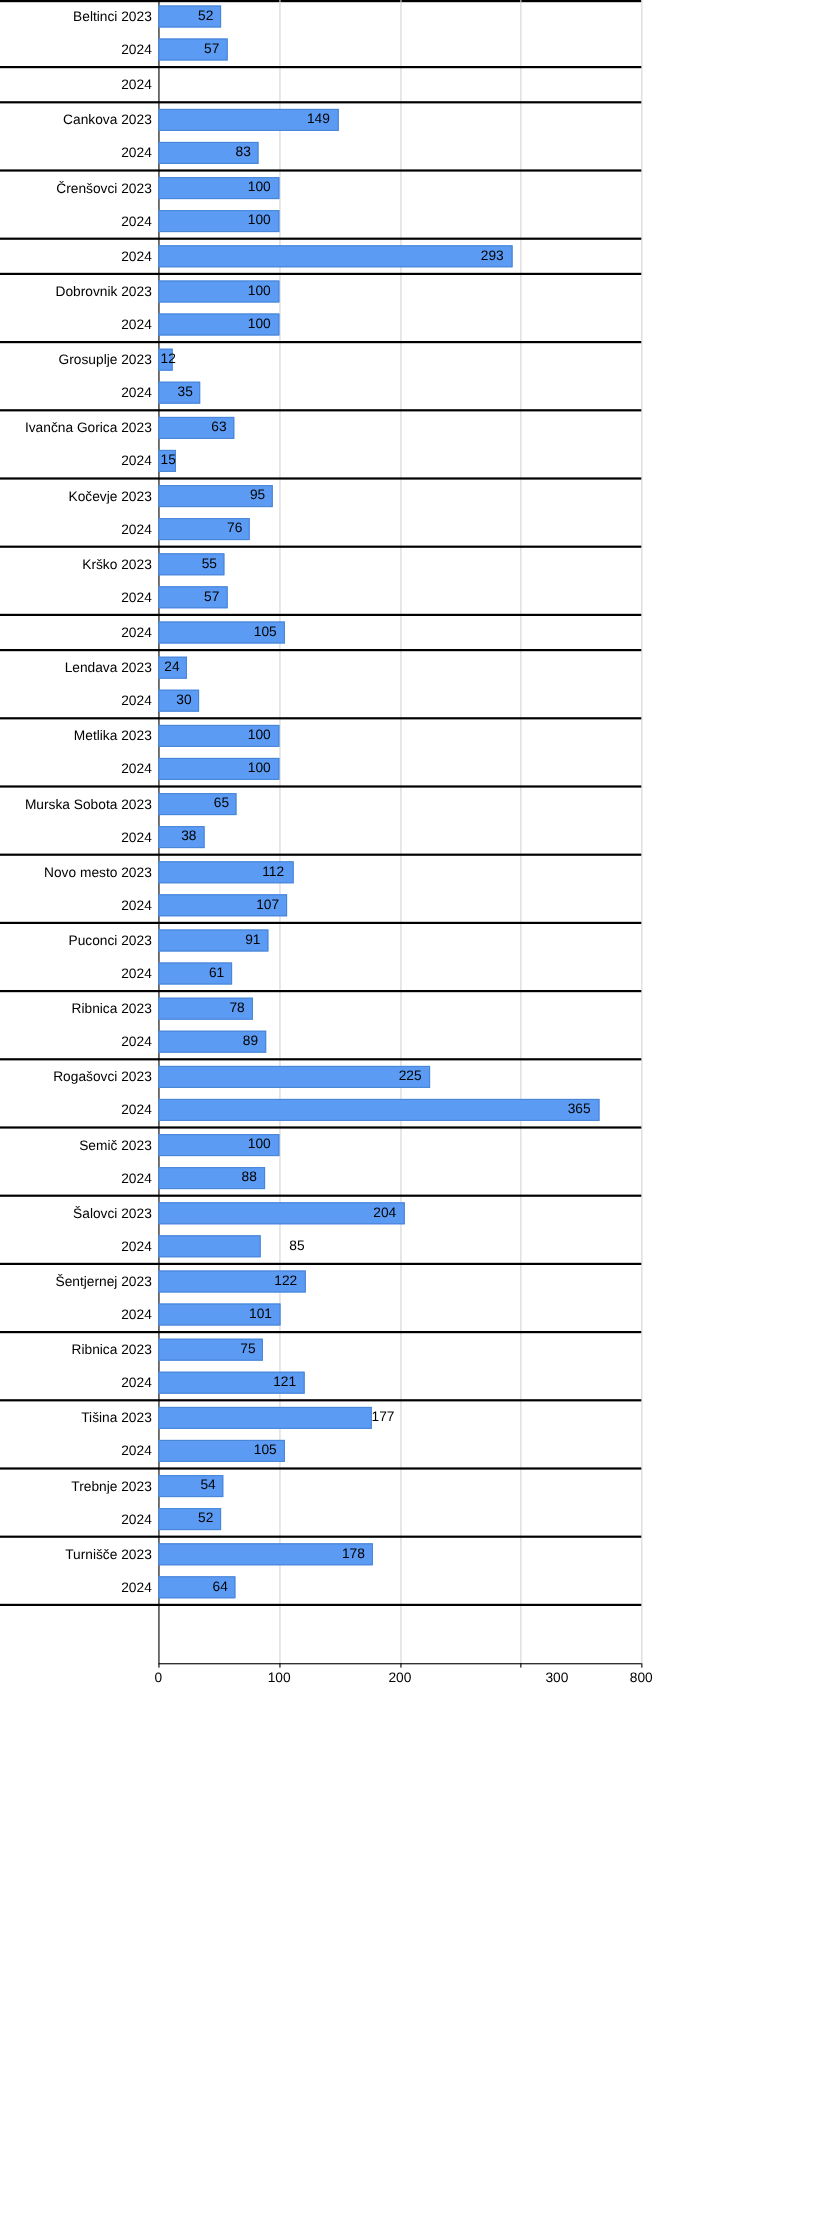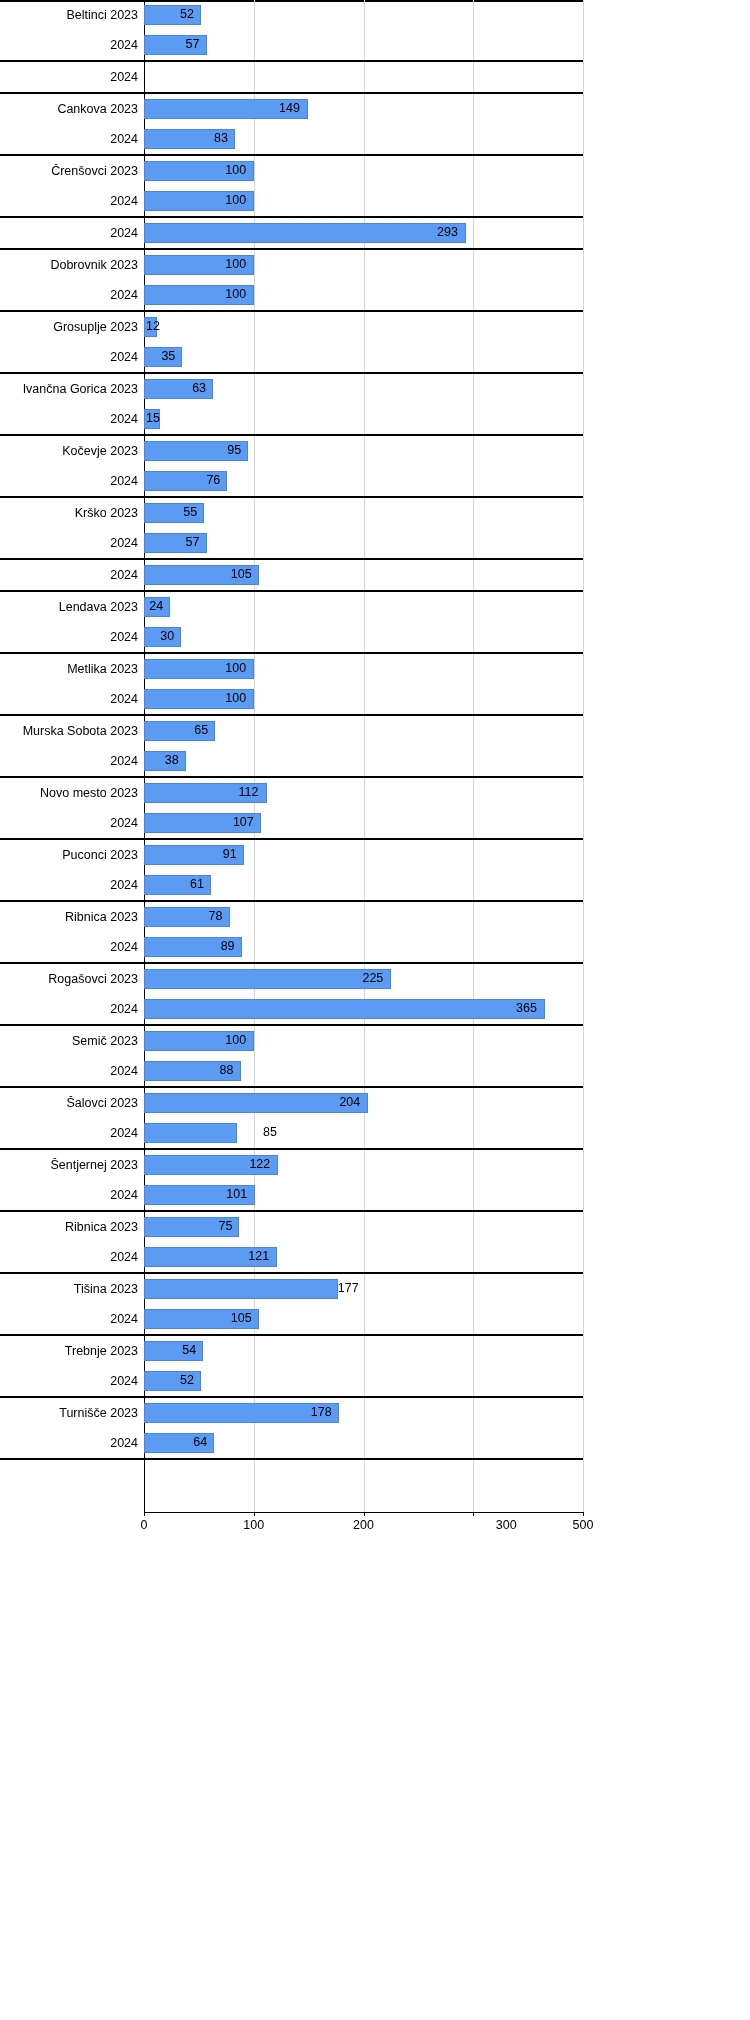--- a/index.html
+++ b/index.html
@@ -535,16 +535,16 @@
       <div class="axis-line"></div>
     <div class="tick-mark" style="left: 0px;"></div>
         <div class="tick-label" style="left: 0px;">0</div>
         <div class="tick-mark" style="left: 109.75px;"></div>
         <div class="tick-label" style="left: 109.75px;">100</div>
         <div class="tick-mark" style="left: 219.5px;"></div>
         <div class="tick-label" style="left: 219.5px;">200</div>
         <div class="tick-mark" style="left: 329.25px;"></div>
         <div class="tick-label" style="left: 329.25px; margin-left: 33px;">300</div>
         <div class="tick-mark" style="left: 439px;"></div>
-        <div class="tick-label" style="left: 439px;">500</div>
+        <div class="tick-label" style="left: 439px;">800</div>
       </div>
   </div>
 </div>
 
 </body></html>

